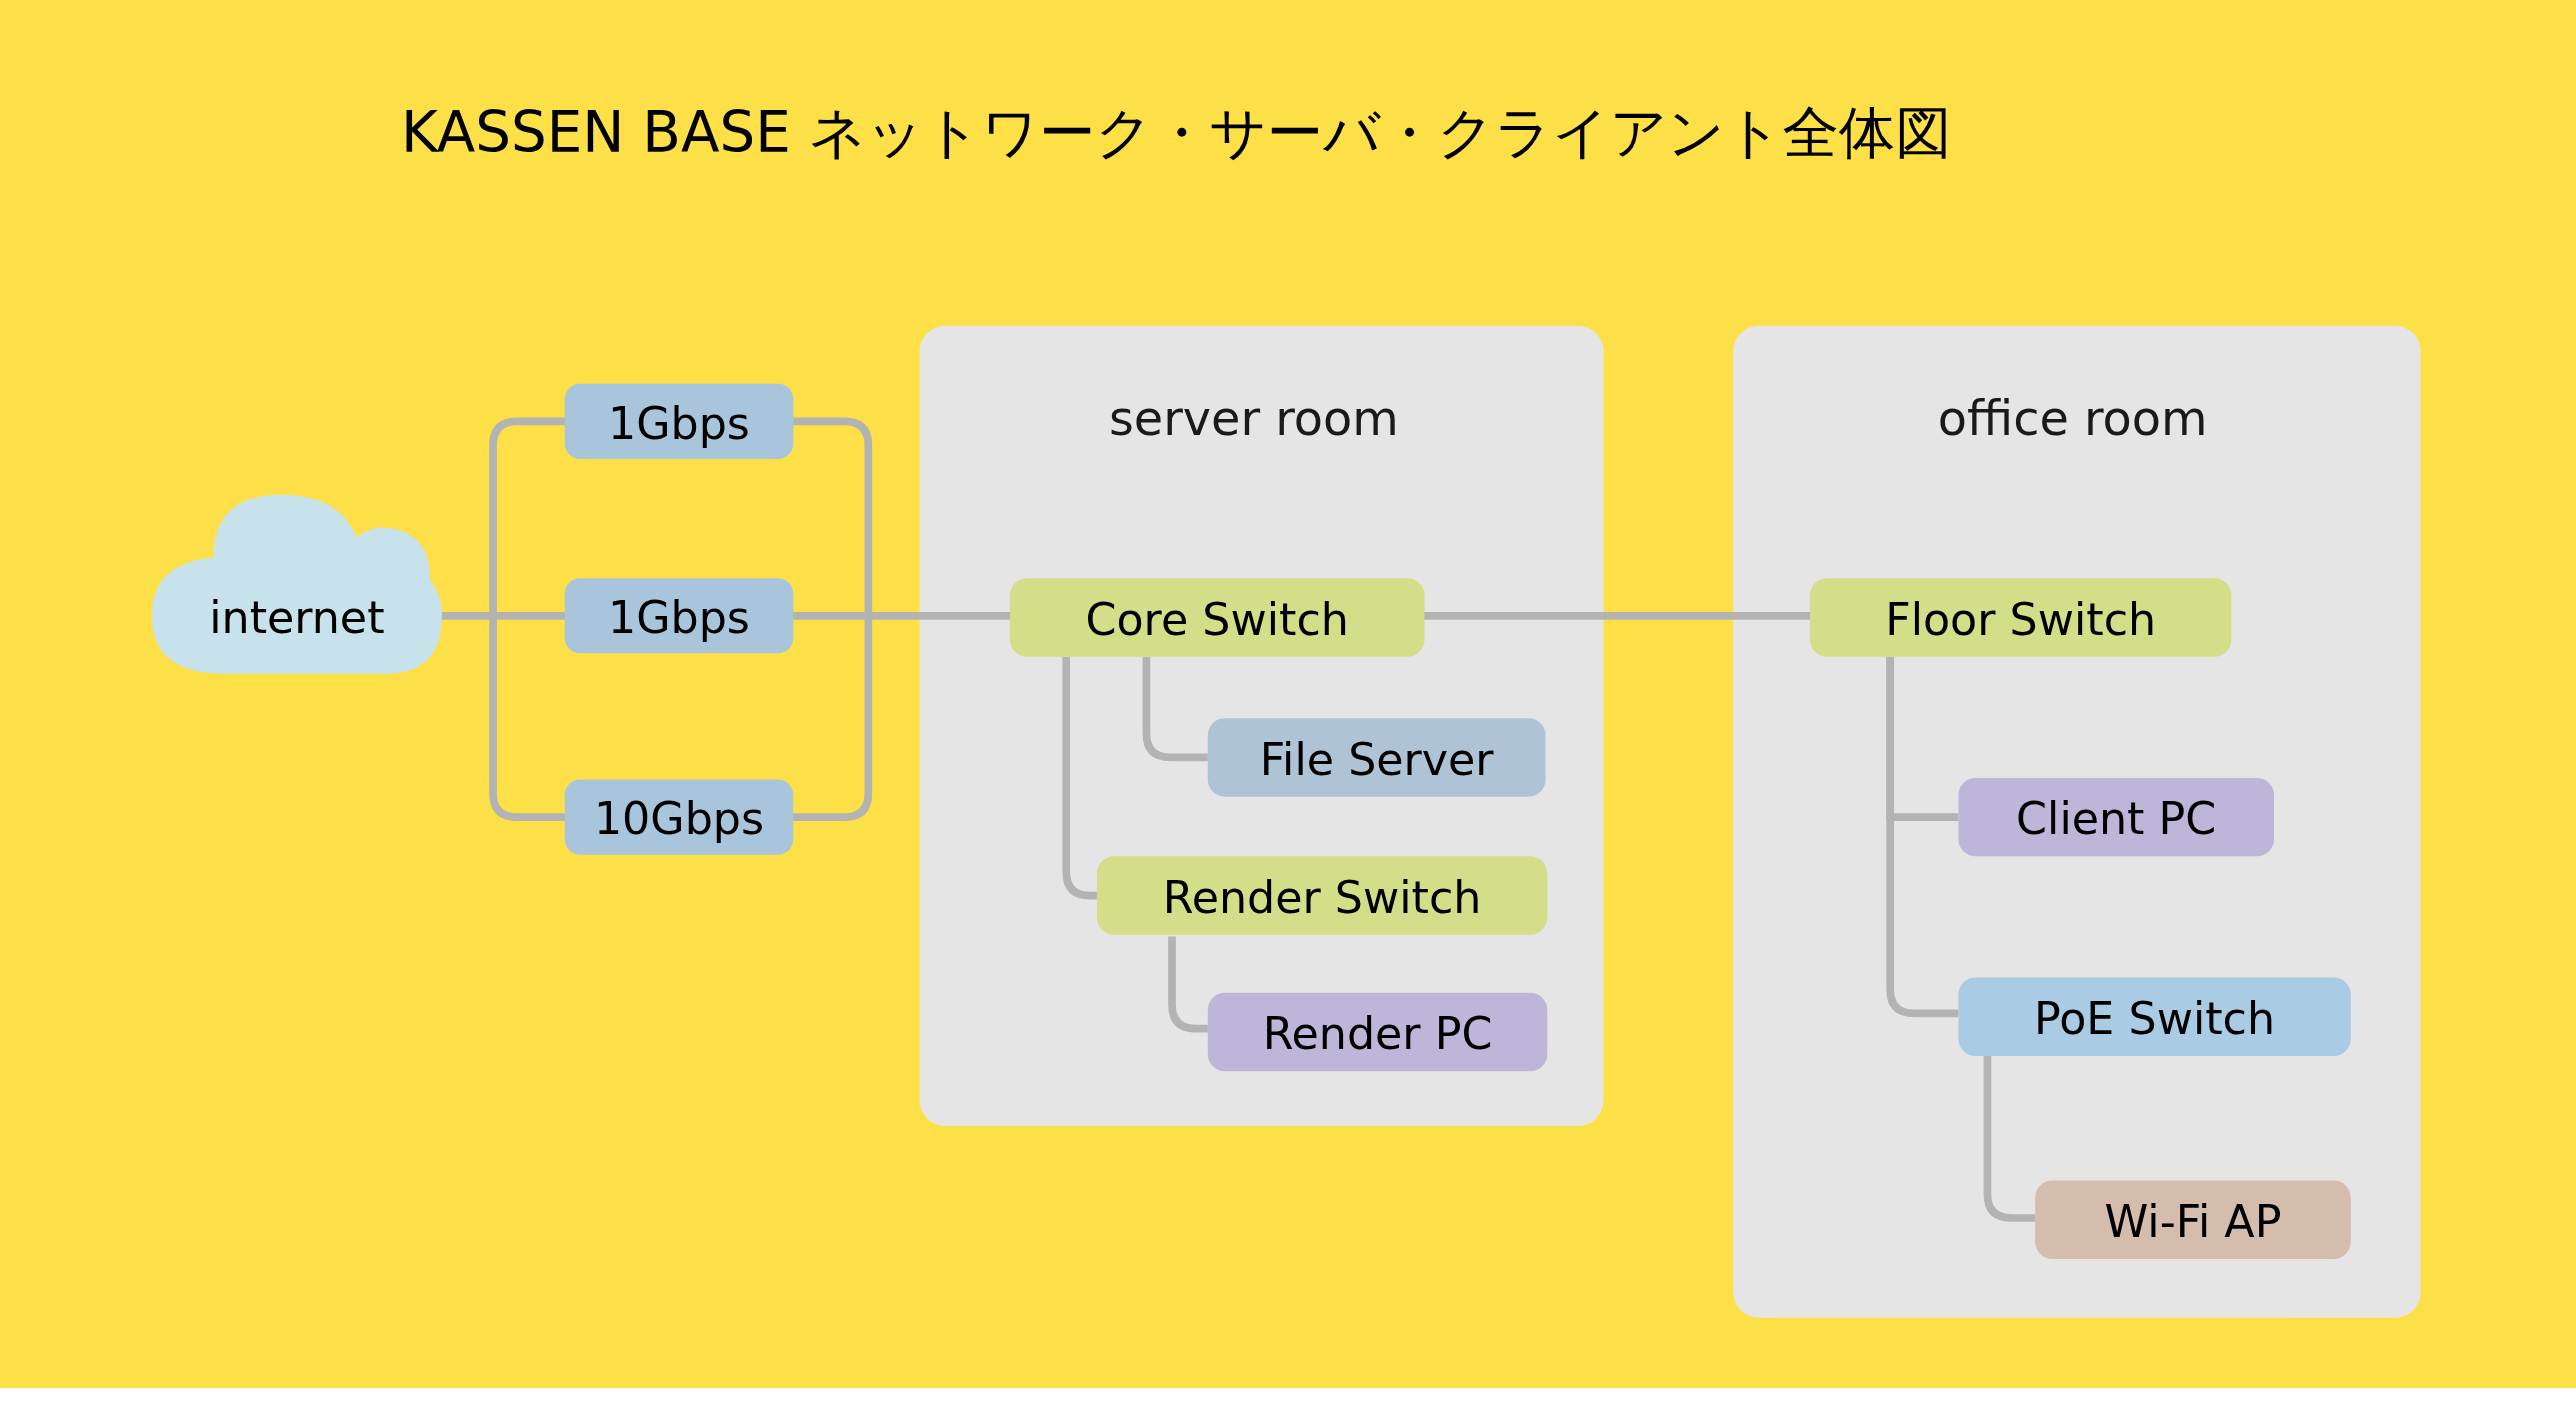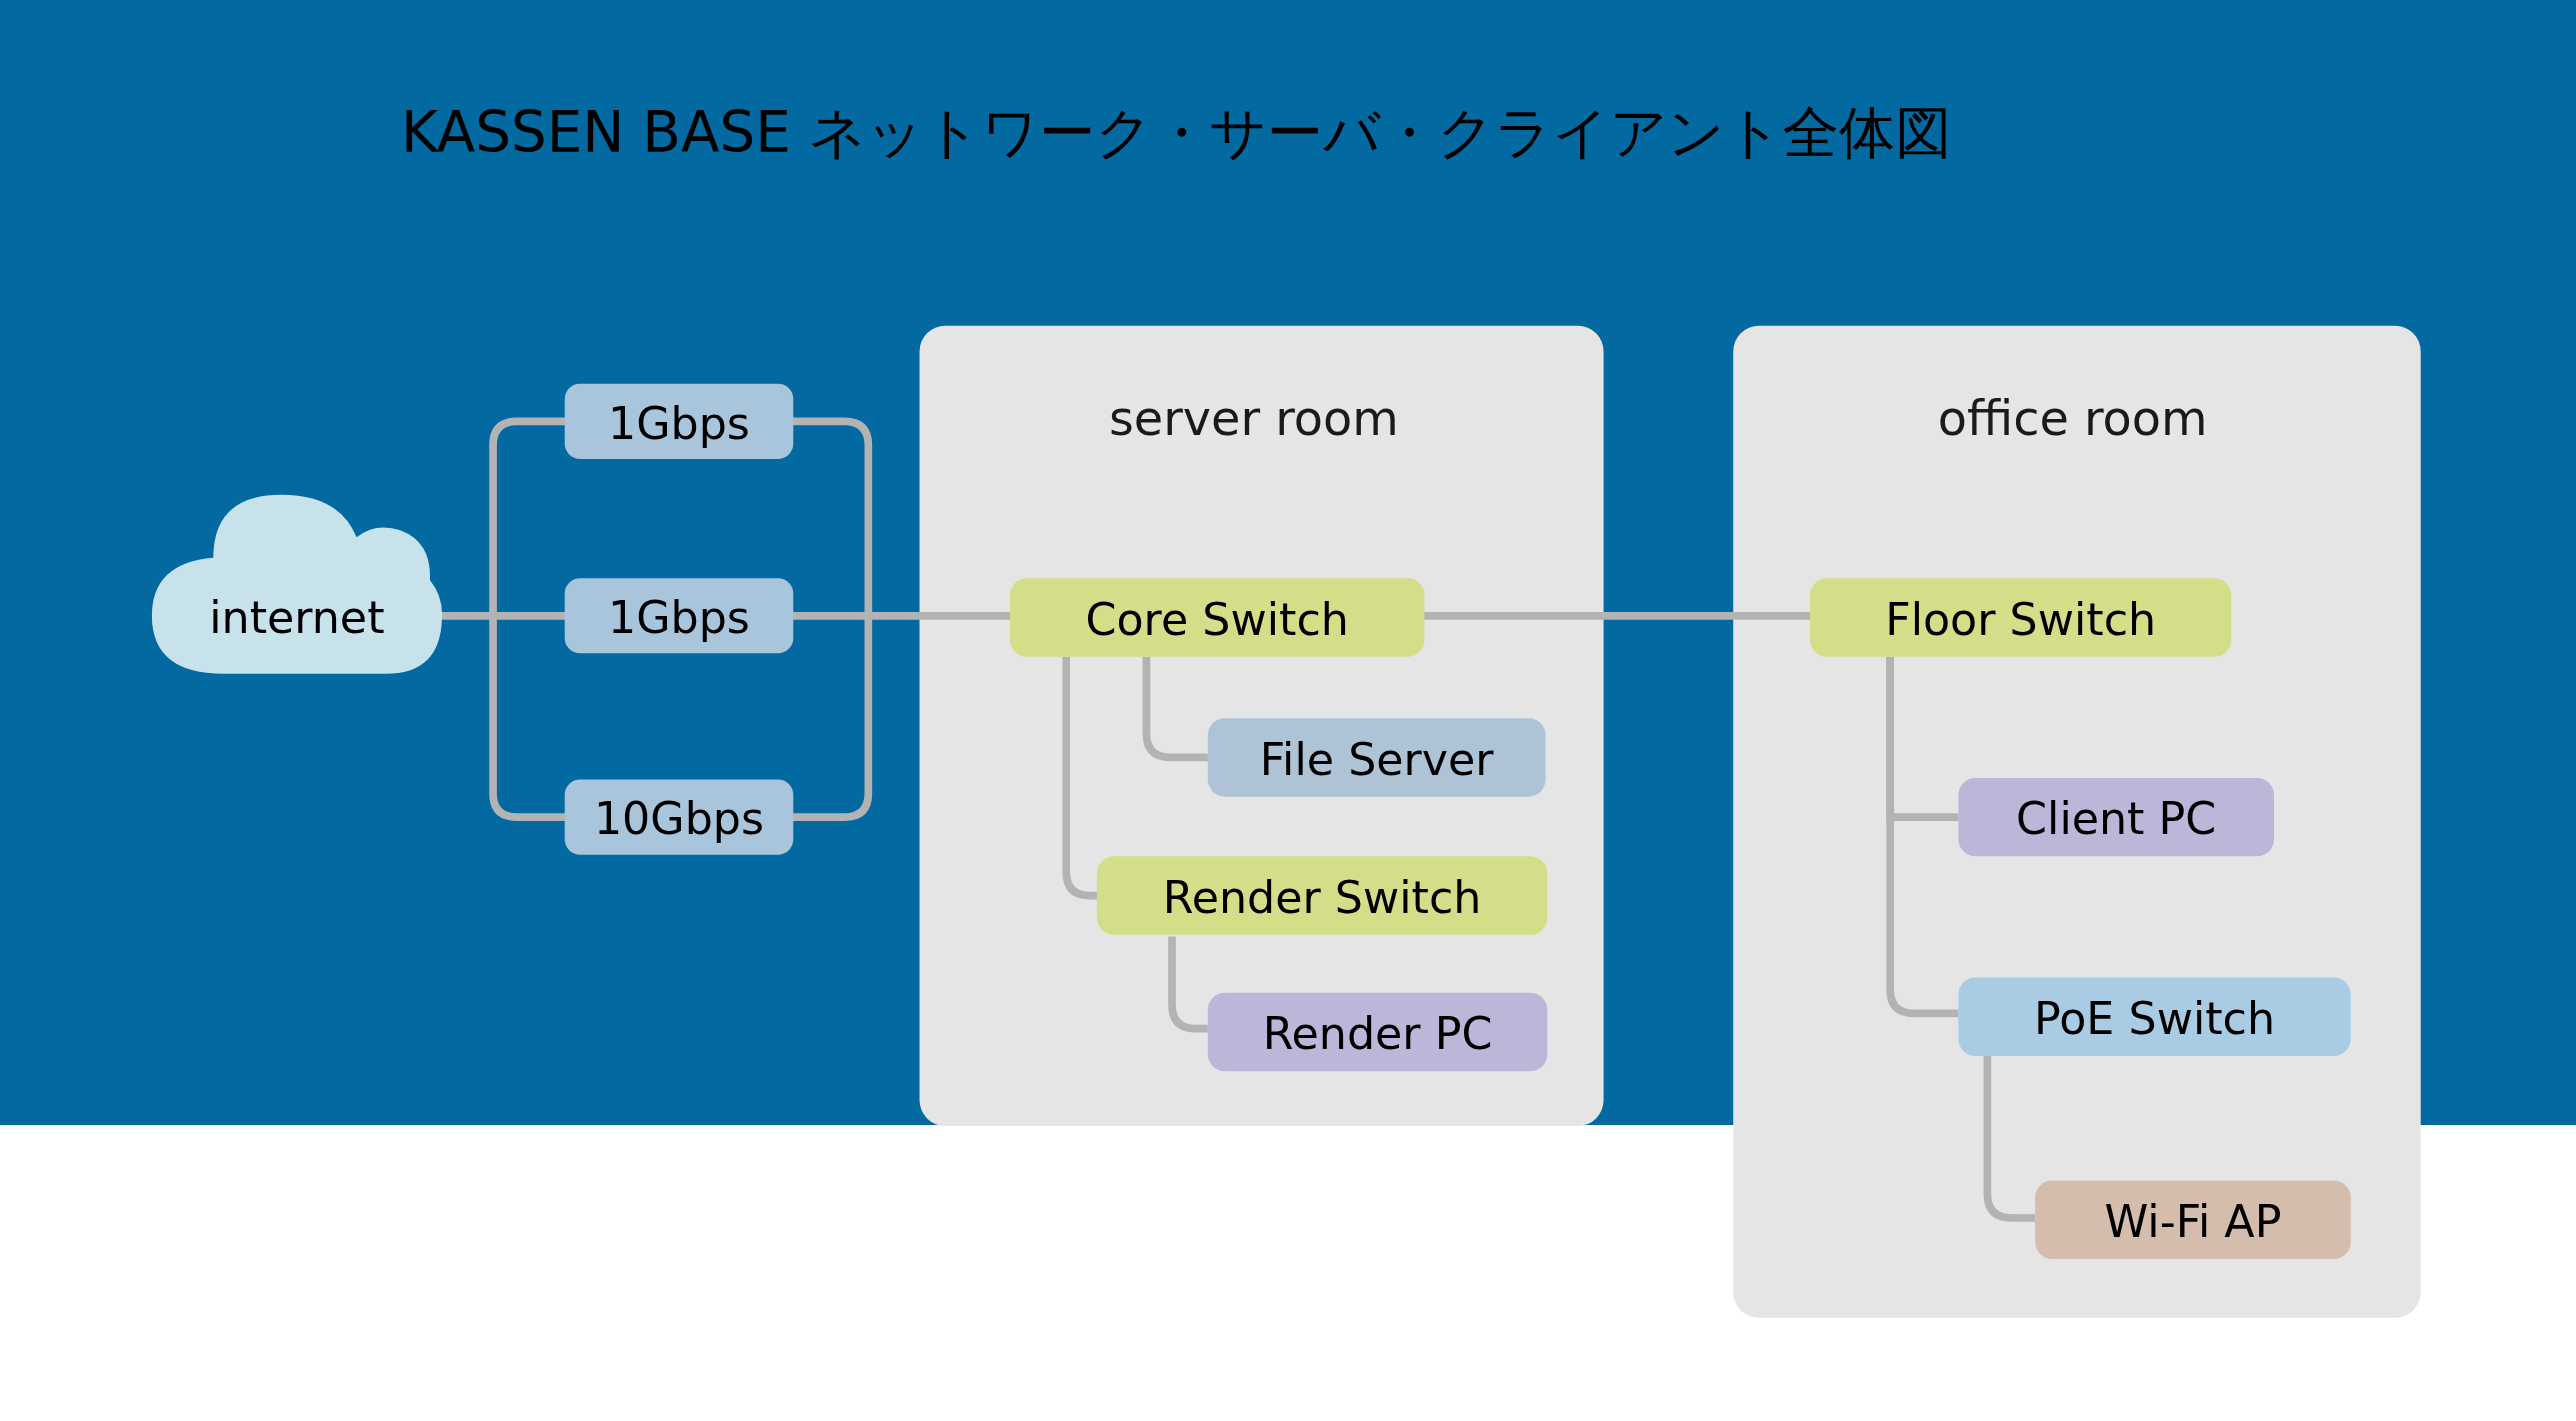--- a/index.html
+++ b/index.html
@@ -9,22 +9,22 @@
   }
   body {
     width: 2576px;
     height: 1421px;
     font-family: "DejaVu Sans", sans-serif;
     overflow: hidden;
   }
   #canvas {
     position: relative;
     width: 2576px;
-    height: 1125px;
-    background: #0369a1;
+    height: 1388px;
+    background: #fde047;
   }
   #diagram-svg {
     position: absolute;
     left: 0;
     top: 0;
     width: 2576px;
     height: 1421px;
   }
   .diagram-title {
     font-family: "DejaVu Sans", sans-serif;

